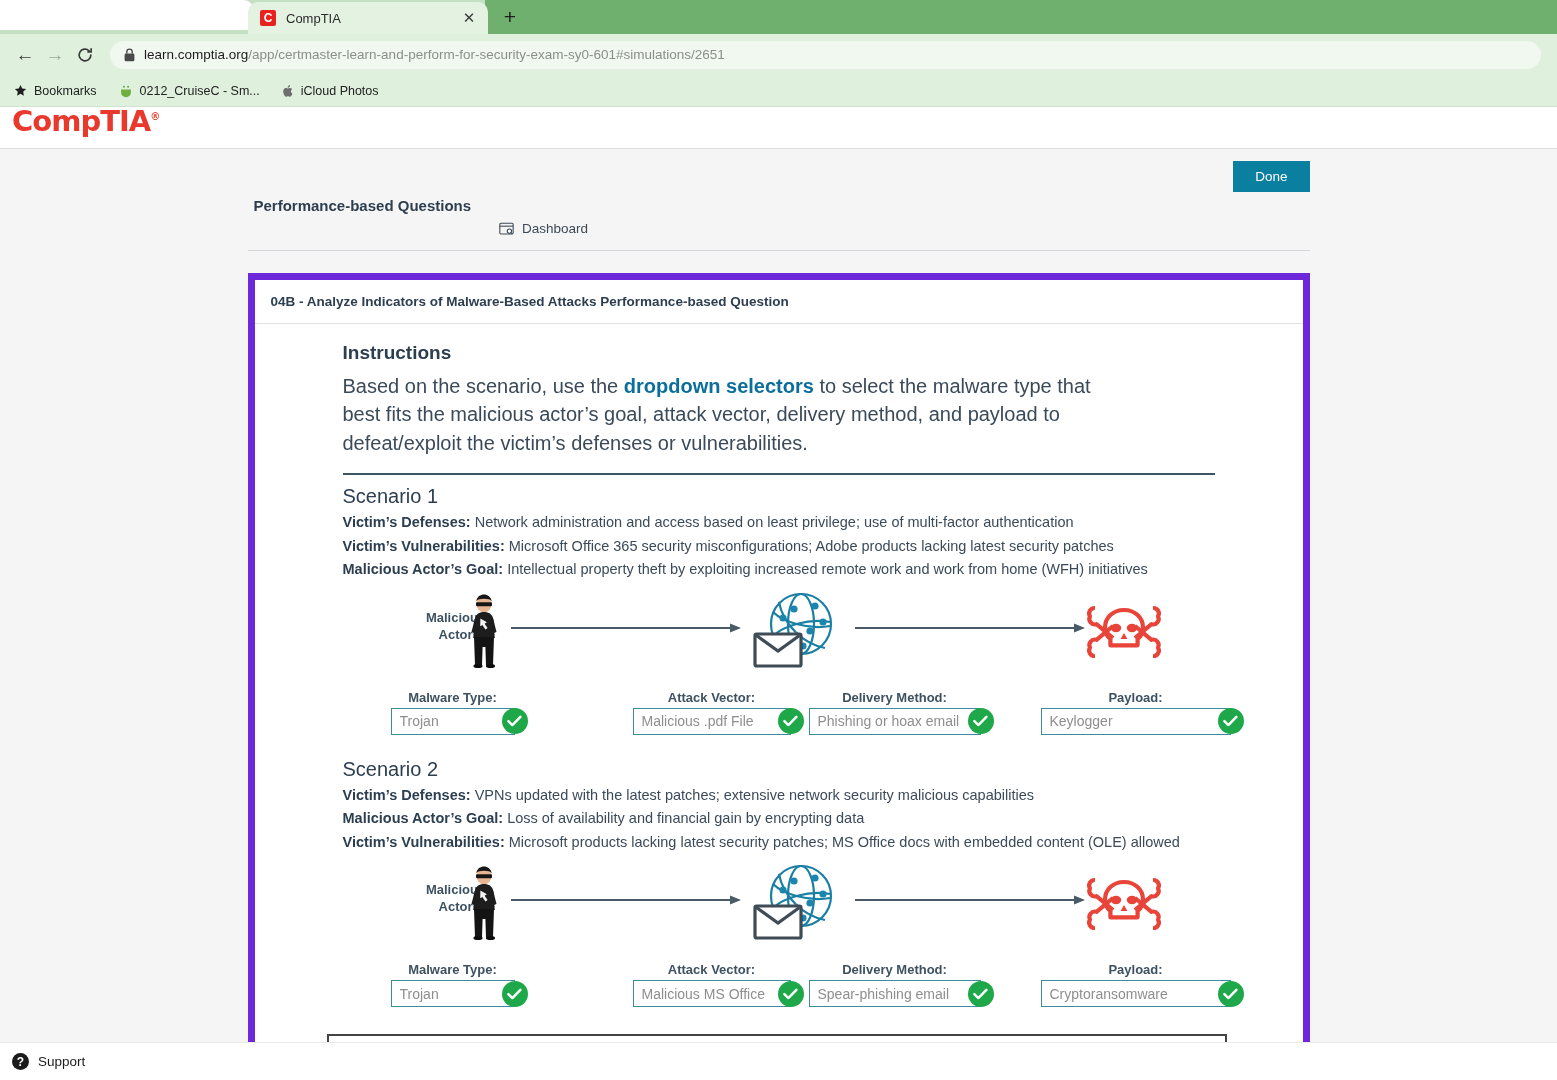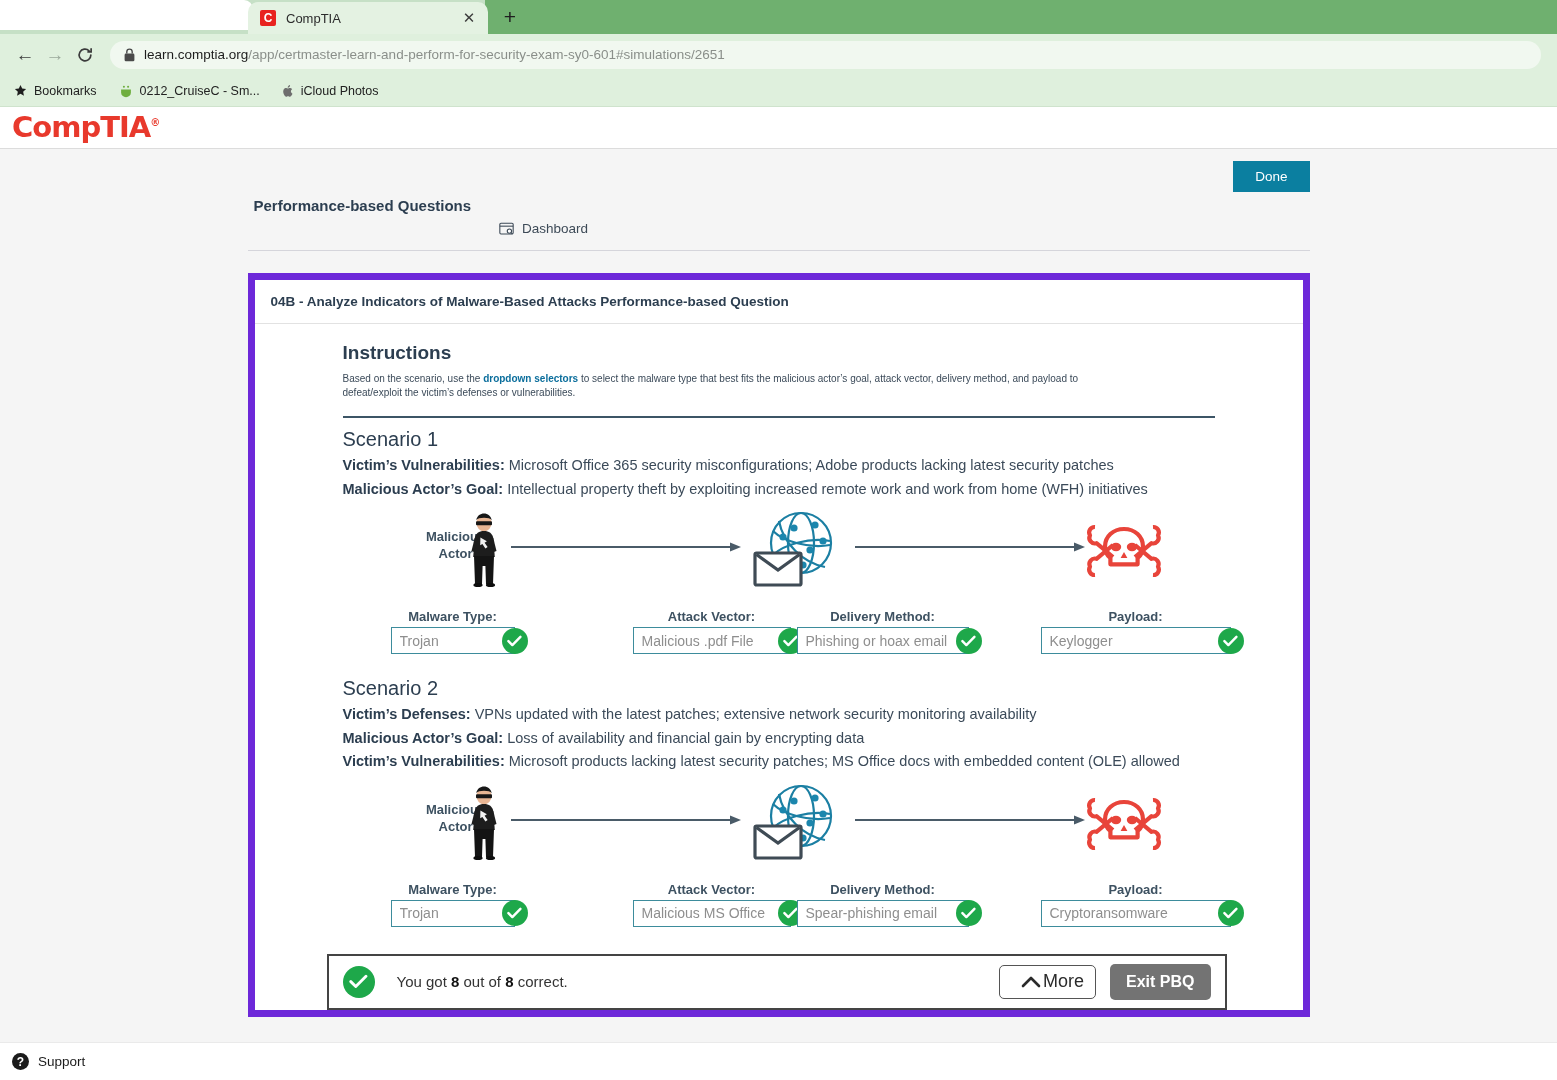--- a/index.html
+++ b/index.html
@@ -110,21 +110,21 @@
   }
   .bm .bm-ico { margin-right: 7px; display:flex; align-items:center; }
 
   
   .page { width: 1557px; height: 973px; background: #fff; position: relative; overflow: hidden; }
 
   .site-header {
     height: 42px;
     background: #ffffff;
     border-bottom: 1px solid #dcdcdc;
-    display: flex; align-items: center;
+    display: flex; align-items: flex-start;
     padding-left: 12px;
   }
   .comptia-logo {
     font-size: 29px; font-weight: 700; color: #e8392c;
     letter-spacing: -1px; line-height: 1;
     font-family: "DejaVu Sans", sans-serif;
   }
   .comptia-logo sup { font-size: 10px; vertical-align: super; }
 
   .page-body {
@@ -176,21 +176,21 @@
   }
   .card-body { padding: 18px 0 0 0; }
 
   .inner { padding-left: 88px; padding-right: 88px; }
 
   .instr-title {
     font-size: 19px; font-weight: 700; color: #2c3e50;
     margin-bottom: 8px;
   }
   .instr-text {
-    font-size: 10px; color: #3b4a59; line-height: 1.42;
+    font-size: 20px; color: #3b4a59; line-height: 1.42;
     max-width: 760px;
   }
   .instr-text b { color: #0b6e9c; font-weight: 700; }
 
   .rule {
     border: none; border-top: 2px solid #3c5566;
     margin: 16px 0 10px 0;
   }
 
   .scen-title {
@@ -247,21 +247,21 @@
     transform: translateY(-50%);
     width: 26px; height: 26px;
     border-radius: 50%;
     background: #1ea84a;
     display: flex; align-items: center; justify-content: center;
   }
   .check svg { display: block; }
 
   .dd-malware { left: 48px; width: 124px; }
   .dd-vector  { left: 290px; width: 158px; }
-  .dd-delivery{ left: 454px; width: 172px; }
+  .dd-delivery{ left: 466px; width: 172px; }
   .dd-payload { left: 698px; width: 190px; }
 
   
   .results-bar {
     margin: 18px 0 0 -16px;
     width: 900px;
     border: 2px solid #444;
     background: #fff;
     height: 56px;
     display: flex; align-items: center;
@@ -443,20 +443,21 @@
         <div class="card-body">
           <div class="inner">
 
             <div class="instr-title">Instructions</div>
             <div class="instr-text"><span>Based on the scenario, use the </span><b>dropdown selectors</b><span> to select the malware type that best fits the malicious actor’s goal, attack vector, delivery method, and payload to defeat/exploit the victim’s defenses or vulnerabilities.</span></div>
 
             <hr class="rule">
 
             <div>
               <div class="scen-title">Scenario 1</div>
+              <div class="scen-line"><b>Victim’s Defenses:</b> <span>Network administration and access based on least privilege; use of multi-factor authentication</span></div>
               <div class="scen-line"><b>Victim’s Vulnerabilities:</b> <span>Microsoft Office 365 security misconfigurations; Adobe products lacking latest security patches</span></div>
               <div class="scen-line"><b>Malicious Actor’s Goal:</b> <span>Intellectual property theft by exploiting increased remote work and work from home (WFH) initiatives</span></div>
 
               <div class="diagram">
                 <div class="actor-label">
                   <div>Malicious</div>
                   <div>Actor</div>
                 </div>
 
                 <div class="actor-fig">
@@ -570,21 +571,21 @@
                           <path d="M1.5 6.1l4.2 4.2L14.3 1.6" fill="none" stroke="#fff" stroke-width="2.6" stroke-linecap="round" stroke-linejoin="round"></path>
                         </svg>
                     </span>
                   </div>
                 </div>
               </div>
             </div>
 
             <div style="margin-top:14px;">
               <div class="scen-title">Scenario 2</div>
-              <div class="scen-line"><b>Victim’s Defenses:</b> <span>VPNs updated with the latest patches; extensive network security monitoring availability</span></div>
+              <div class="scen-line"><b>Victim’s Defenses:</b> <span>VPNs updated with the latest patches; extensive network security malicious capabilities</span></div>
               <div class="scen-line"><b>Malicious Actor’s Goal:</b> <span>Loss of availability and financial gain by encrypting data</span></div>
               <div class="scen-line"><b>Victim’s Vulnerabilities:</b> <span>Microsoft products lacking latest security patches; MS Office docs with embedded content (OLE) allowed</span></div>
 
               <div class="diagram">
                 <div class="actor-label">
                   <div>Malicious</div>
                   <div>Actor</div>
                 </div>
 
                 <div class="actor-fig">

